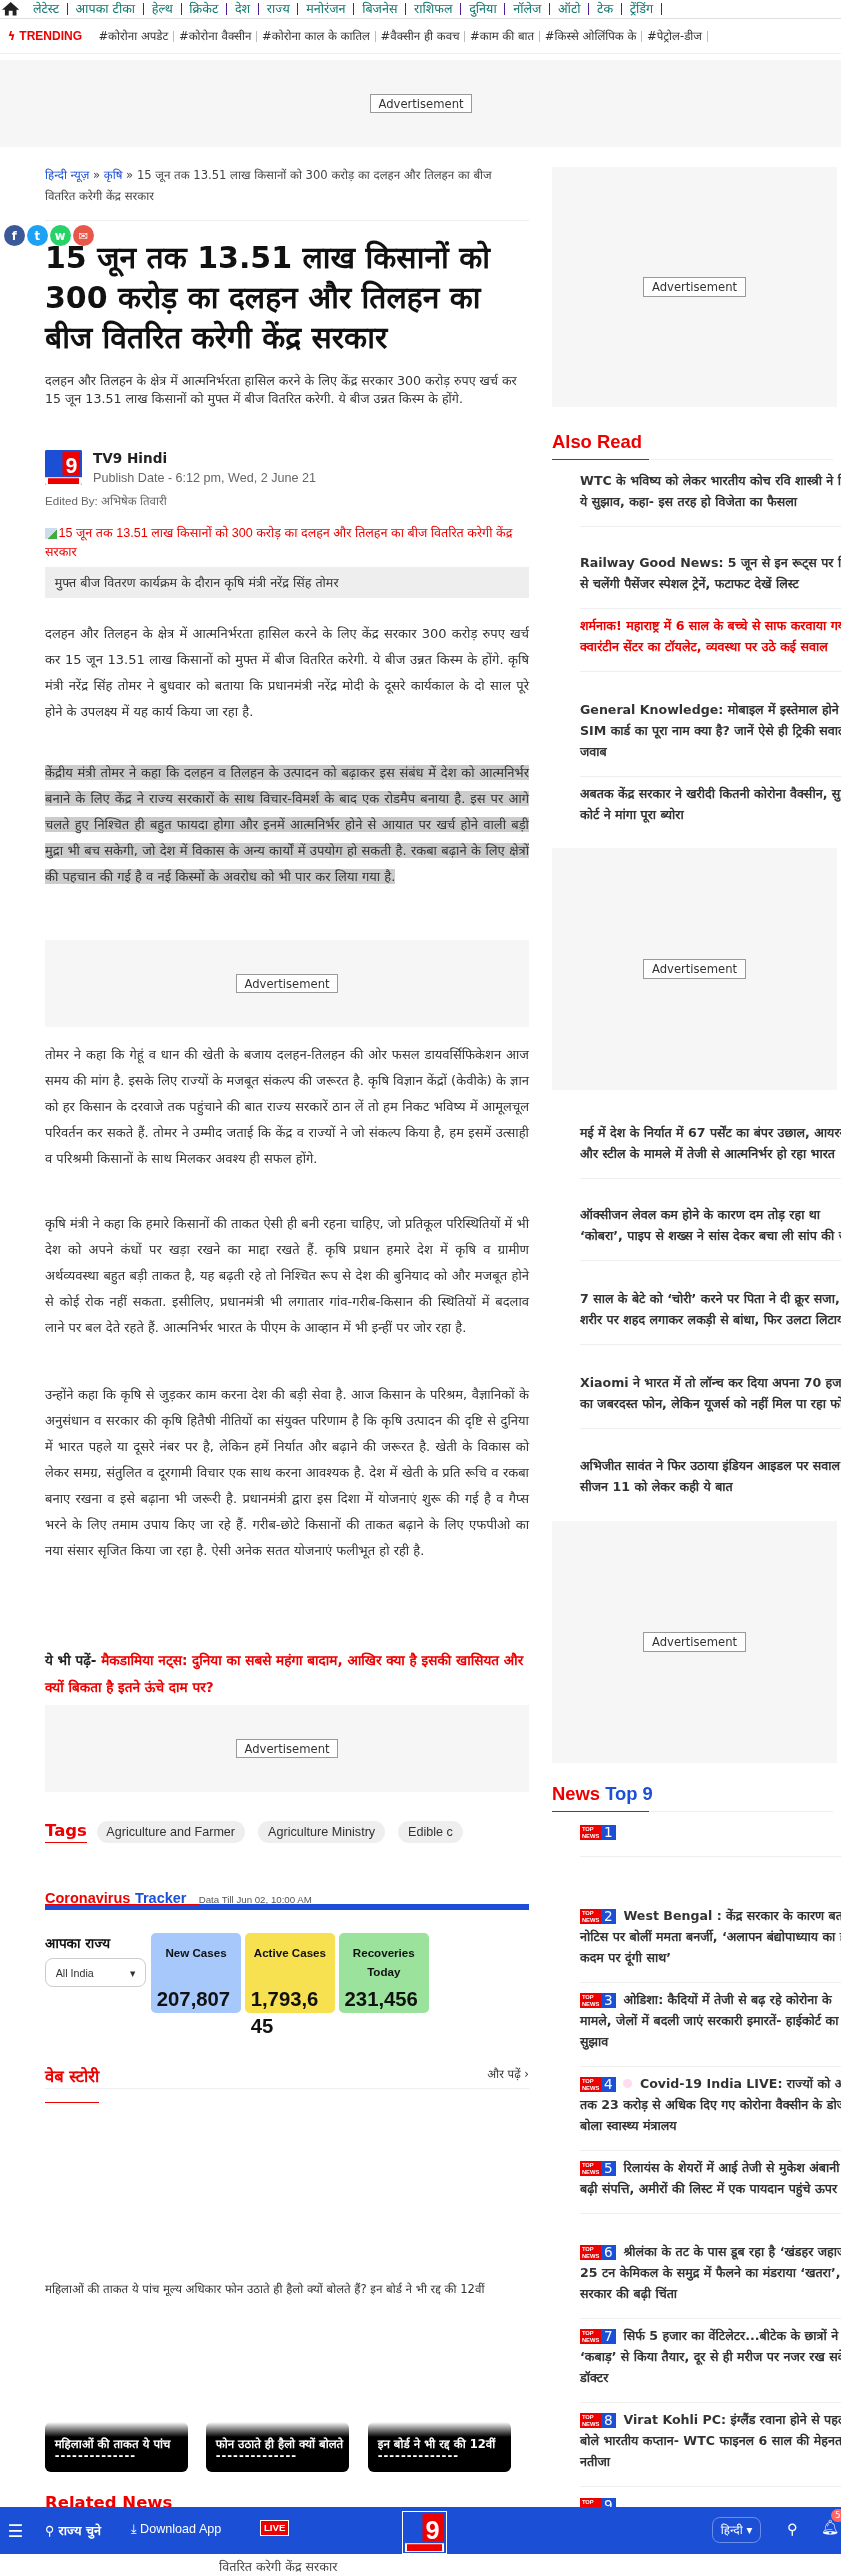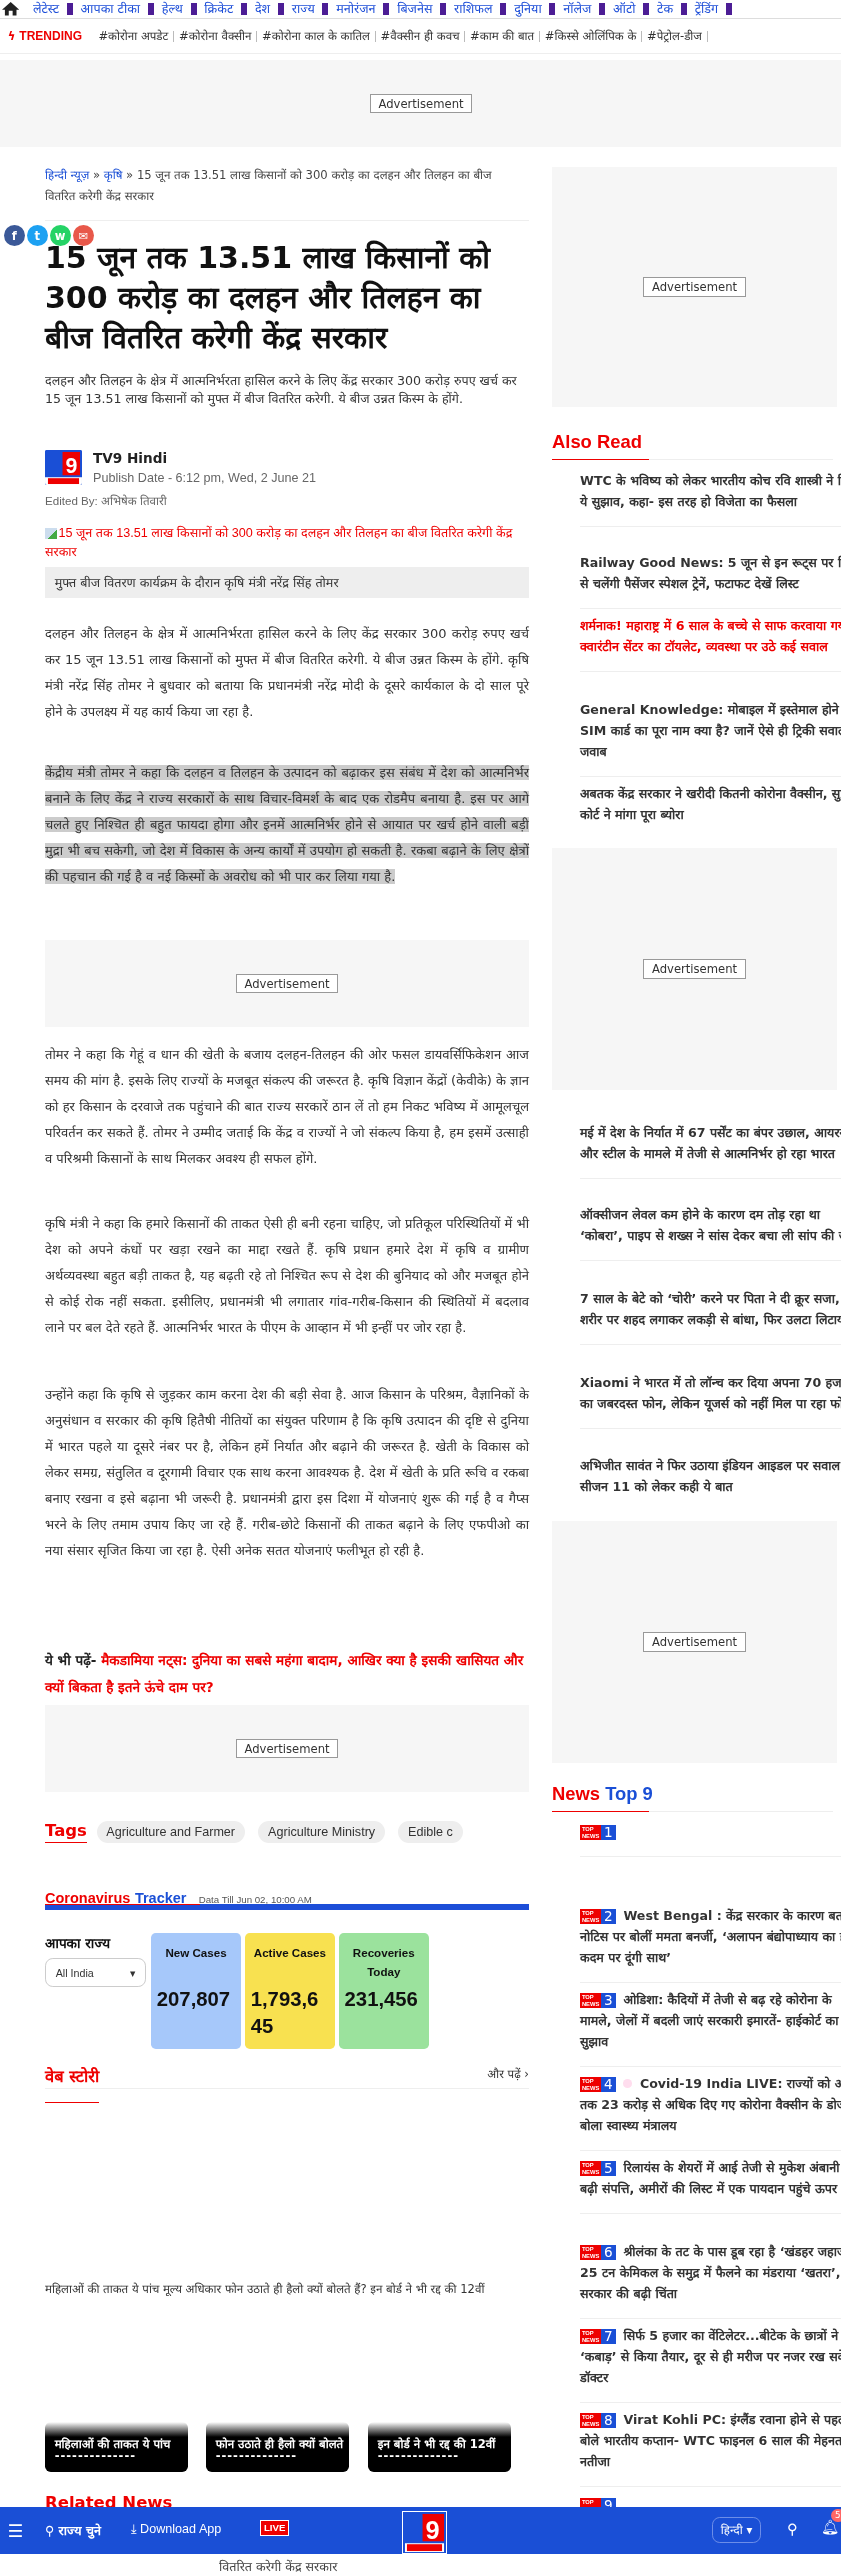--- a/index.html
+++ b/index.html
@@ -1,20 +1,20 @@
 <!DOCTYPE html>
 <html><head>
 <meta charset="utf-8">
 <style>
 *{box-sizing:border-box;margin:0;padding:0}
 body{width:842px;height:2576px;position:relative;overflow:hidden;background:#fff;font-family:"DejaVu Sans","Liberation Sans",sans-serif;color:#222}
 a{text-decoration:none;color:inherit}
 .topnav{position:absolute;left:0;top:0;width:842px;height:19.4px;display:flex;align-items:center;font-size:12.6px;white-space:nowrap;overflow:hidden;border-bottom:1px solid #ddd}
 .topnav .home{width:17.4px;height:13.6px;margin:0 5.8px 0 1.9px;display:inline-block}
-.topnav .item{padding:0 7.8px;border-right:6px solid #4c1d95;line-height:12.6px;color:#1d4ed8}
+.topnav .item{padding:0 7.8px;border-right:1px solid #4c1d95;line-height:12.6px;color:#0f766e}
 .trending{position:absolute;left:0;top:19.4px;width:842px;height:35px;display:flex;align-items:center;font-size:11.6px;white-space:nowrap;overflow:hidden;border-bottom:1px solid #eee}
 .trending .bolt{color:#e00;font-weight:bold;margin:0 3.9px 0 7.8px}
 .trending .label{color:#e00;font-weight:bold;font-family:"Liberation Sans",sans-serif;margin-right:11.6px;font-size:12px}
 .trending .tag{padding:0 4.8px;border-right:1px solid #bbb;color:#333;line-height:11.6px}
 .ad{background:#f6f6f6;position:absolute;display:flex;align-items:center;justify-content:center}
 .ad span{border:1px solid #999;background:#fff;font-size:11.6px;padding:1.9px 7.8px;color:#333}
 .crumb{position:absolute;left:45px;top:165px;width:455px;font-size:11.6px;line-height:21px;color:#444}
 .crumb .l{color:#1a4fd6}
 .hr1{position:absolute;left:45px;top:220px;width:484px;border-top:1px solid #eee}
 .share{position:absolute;left:3.9px;top:225px;display:flex}
@@ -37,21 +37,21 @@
 .tags .t{background:#eee;border-radius:13.6px;padding:3.9px 9.7px;font-size:12.6px;color:#333;margin-right:13.6px;font-family:"Liberation Sans",sans-serif}
 .tracker-h{position:absolute;left:45px;top:1889px;width:484px;height:21px;border-bottom:6px solid #1d4ed8;font-family:"Liberation Sans",sans-serif}
 .tracker-h .a{color:#e00;font-weight:bold;font-size:14.5px}
 .tracker-h .b{color:#1a4fd6;font-weight:bold;font-size:14.5px}
 .tracker-h .d{color:#555;font-size:9.7px;margin-left:7.8px}
 .tracker-h .ul{position:absolute;left:0;bottom:-1px;width:155px;border-bottom:1.9px solid #e00}
 .state{position:absolute;left:45px;top:1933px}
 .state .lab{font-weight:bold;font-size:13.6px;color:#111}
 .state .sel{margin-top:5.8px;width:101px;height:29px;border:1px solid #ccc;border-radius:7.8px;font-size:10.7px;padding:7.8px 9.7px;color:#333;display:flex;justify-content:space-between;font-family:"Liberation Sans",sans-serif}
 .cards{position:absolute;left:151px;top:1933px;display:flex}
-.card{width:90px;height:116px;border-radius:4.8px;margin-right:3.9px;padding:9.7px 5.8px;font-family:"Liberation Sans",sans-serif}
+.card{width:90px;height:80px;border-radius:4.8px;margin-right:3.9px;padding:9.7px 5.8px;font-family:"Liberation Sans",sans-serif}
 .card .ch{font-size:11.6px;font-weight:bold;text-align:center;line-height:19.4px;color:#111;min-height:39px}
 .card .cv{font-size:20.3px;font-weight:bold;line-height:27px;color:#111;word-break:break-all;margin-top:3.9px}
 .webh{position:absolute;left:45px;top:2064px;width:484px;height:25px;border-bottom:1px solid #eee}
 .webh .t{color:#e00;font-weight:bold;font-size:16.5px;border-bottom:1.9px solid #e00;padding-bottom:16px}
 .webh .m{position:absolute;right:0;top:1.9px;font-size:11.6px;color:#333}
 .wsalt{position:absolute;left:45px;top:2281px;width:484px;font-size:11.6px;white-space:nowrap;overflow:hidden;color:#333}
 .ws{position:absolute;top:2422px;width:143px;height:50px;background:linear-gradient(#fff,#000 30%);border-radius:5.8px;color:#fff;font-size:11.6px;font-weight:bold;padding:13.6px 9.7px 0;white-space:nowrap;overflow:hidden}
 .ws .dash{letter-spacing:1px;line-height:11.6px}
 .related{position:absolute;left:45px;top:2493px;color:#e00;font-weight:bold;font-size:16.5px}
 .bottombar{position:absolute;left:0;top:2507px;width:842px;height:47px;background:#1a4fd6;color:#fff}

